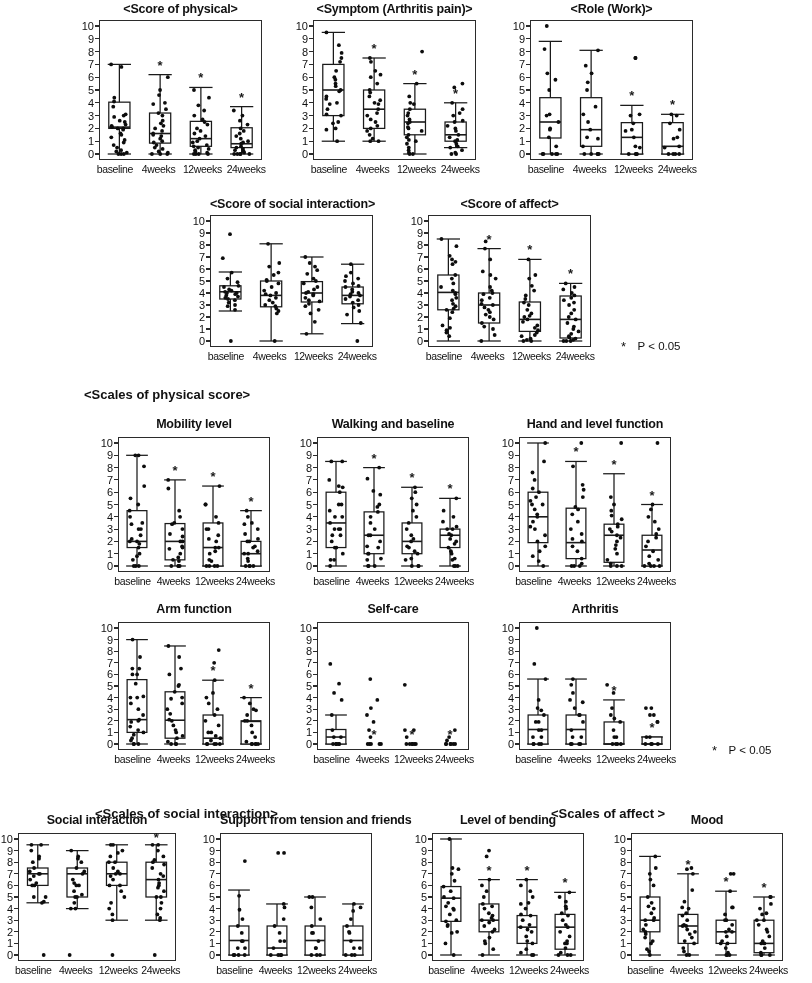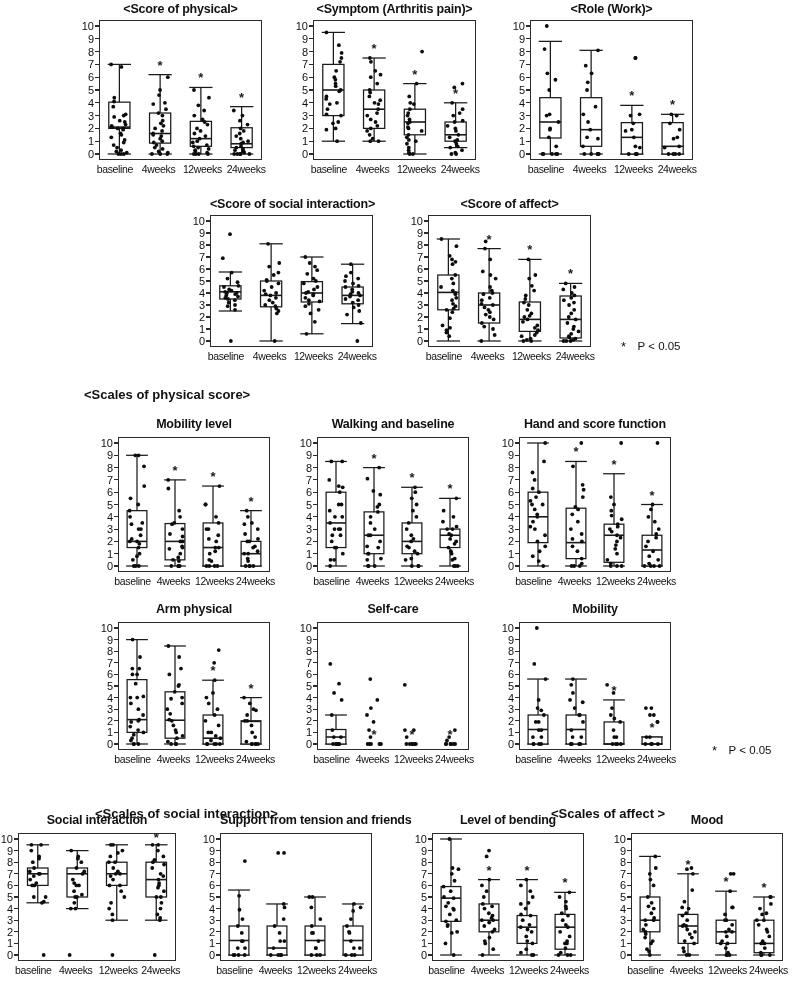--- a/index.html
+++ b/index.html
@@ -1111,21 +1111,21 @@
           <circle cx="137.7113003507559" cy="121.62" r="1.9" class="pt"></circle>
           <circle cx="135.39235389660246" cy="122.85" r="1.9" class="pt"></circle>
           <circle cx="140.65130052308695" cy="129" r="1.9" class="pt"></circle>
           <circle cx="136.92174355140332" cy="129" r="1.9" class="pt"></circle>
           <circle cx="138.21926443557714" cy="129" r="1.9" class="pt"></circle>
           <text x="133" y="56.349999999999994" class="starmark">*</text>
         </g>
       </svg>
     </div>
     <div class="panel" style="left: 519px; top: 437px; width: 152px; height: 135px;">
-      <div class="panel-title" style="top: -20px;">Hand and score function</div>
+      <div class="panel-title" style="top: -20px;">Hand and level function</div>
       <div class="plotbox" style="left: 0px; top: 0px; width: 152px; height: 135px;"></div>
       <div class="ylab" style="right: 157px; top: 129px; width: 16px;">0</div>
       <div class="ytick" style="left: -4px; top: 128.4px;"></div>
       <div class="ylab" style="right: 157px; top: 116.7px; width: 16px;">1</div>
       <div class="ytick" style="left: -4px; top: 116.1px;"></div>
       <div class="ylab" style="right: 157px; top: 104.4px; width: 16px;">2</div>
       <div class="ytick" style="left: -4px; top: 103.8px;"></div>
       <div class="ylab" style="right: 157px; top: 92.1px; width: 16px;">3</div>
       <div class="ytick" style="left: -4px; top: 91.5px;"></div>
       <div class="ylab" style="right: 157px; top: 79.8px; width: 16px;">4</div>
@@ -1258,21 +1258,21 @@
           <circle cx="130.12076778296802" cy="126.54" r="1.9" class="pt"></circle>
           <circle cx="140.58459756070977" cy="129" r="1.9" class="pt"></circle>
           <circle cx="131.75483013472396" cy="129" r="1.9" class="pt"></circle>
           <circle cx="125.46154440989444" cy="129" r="1.9" class="pt"></circle>
           <circle cx="135.02681226100657" cy="129" r="1.9" class="pt"></circle>
           <text x="133" y="62.5" class="starmark">*</text>
         </g>
       </svg>
     </div>
     <div class="panel" style="left: 118px; top: 622px; width: 152px; height: 128px;">
-      <div class="panel-title" style="top: -20px;">Arm physical</div>
+      <div class="panel-title" style="top: -20px;">Arm function</div>
       <div class="plotbox" style="left: 0px; top: 0px; width: 152px; height: 128px;"></div>
       <div class="ylab" style="right: 157px; top: 122px; width: 16px;">0</div>
       <div class="ytick" style="left: -4px; top: 121.4px;"></div>
       <div class="ylab" style="right: 157px; top: 110.4px; width: 16px;">1</div>
       <div class="ytick" style="left: -4px; top: 109.8px;"></div>
       <div class="ylab" style="right: 157px; top: 98.8px; width: 16px;">2</div>
       <div class="ytick" style="left: -4px; top: 98.2px;"></div>
       <div class="ylab" style="right: 157px; top: 87.2px; width: 16px;">3</div>
       <div class="ytick" style="left: -4px; top: 86.6px;"></div>
       <div class="ylab" style="right: 157px; top: 75.6px; width: 16px;">4</div>
@@ -1501,21 +1501,21 @@
           <circle cx="129.167605550091" cy="122" r="1.9" class="pt"></circle>
           <circle cx="133.76235582520926" cy="122" r="1.9" class="pt"></circle>
           <circle cx="136.25353979688347" cy="122" r="1.9" class="pt"></circle>
           <circle cx="128.89897092606225" cy="122" r="1.9" class="pt"></circle>
           <circle cx="133.41926685796338" cy="122" r="1.9" class="pt"></circle>
           <text x="133" y="117" class="starmark">*</text>
         </g>
       </svg>
     </div>
     <div class="panel" style="left: 519px; top: 622px; width: 152px; height: 128px;">
-      <div class="panel-title" style="top: -20px;">Mobility</div>
+      <div class="panel-title" style="top: -20px;">Arthritis</div>
       <div class="plotbox" style="left: 0px; top: 0px; width: 152px; height: 128px;"></div>
       <div class="ylab" style="right: 157px; top: 122px; width: 16px;">0</div>
       <div class="ytick" style="left: -4px; top: 121.4px;"></div>
       <div class="ylab" style="right: 157px; top: 110.4px; width: 16px;">1</div>
       <div class="ytick" style="left: -4px; top: 109.8px;"></div>
       <div class="ylab" style="right: 157px; top: 98.8px; width: 16px;">2</div>
       <div class="ytick" style="left: -4px; top: 98.2px;"></div>
       <div class="ylab" style="right: 157px; top: 87.2px; width: 16px;">3</div>
       <div class="ytick" style="left: -4px; top: 86.6px;"></div>
       <div class="ylab" style="right: 157px; top: 75.6px; width: 16px;">4</div>

